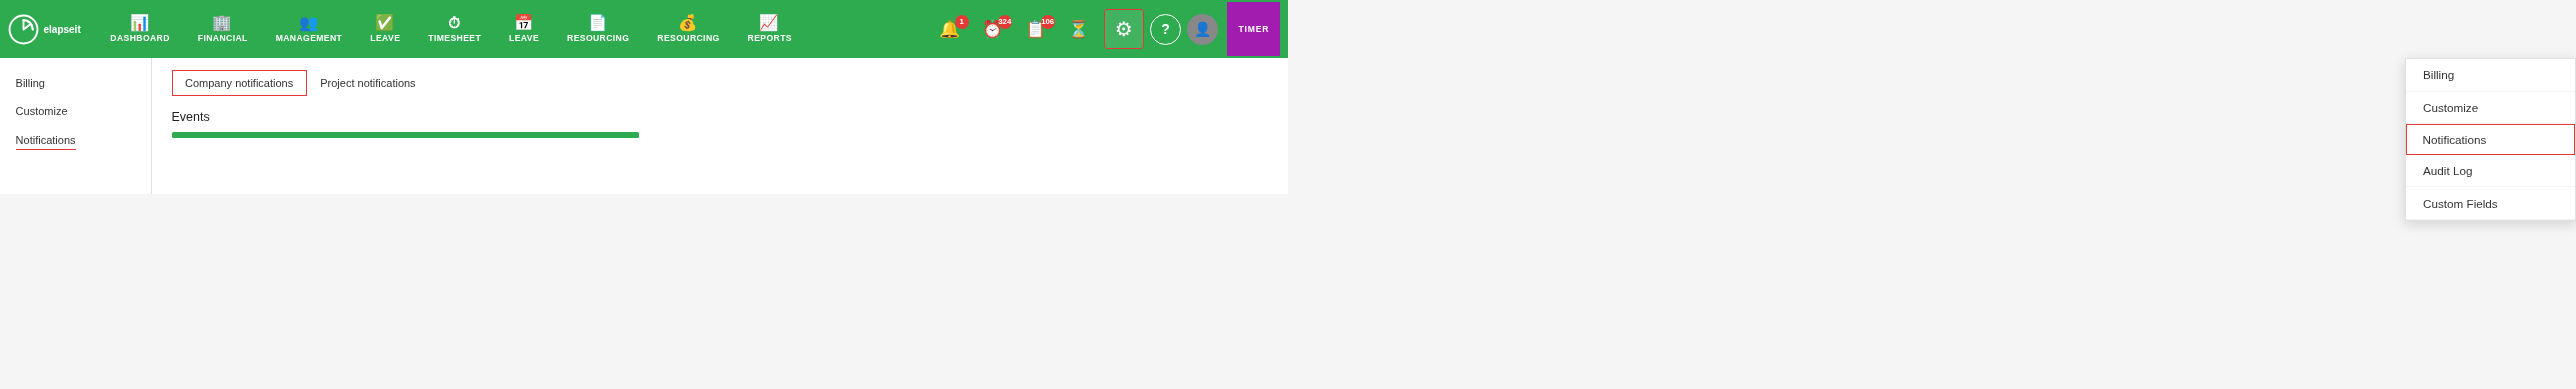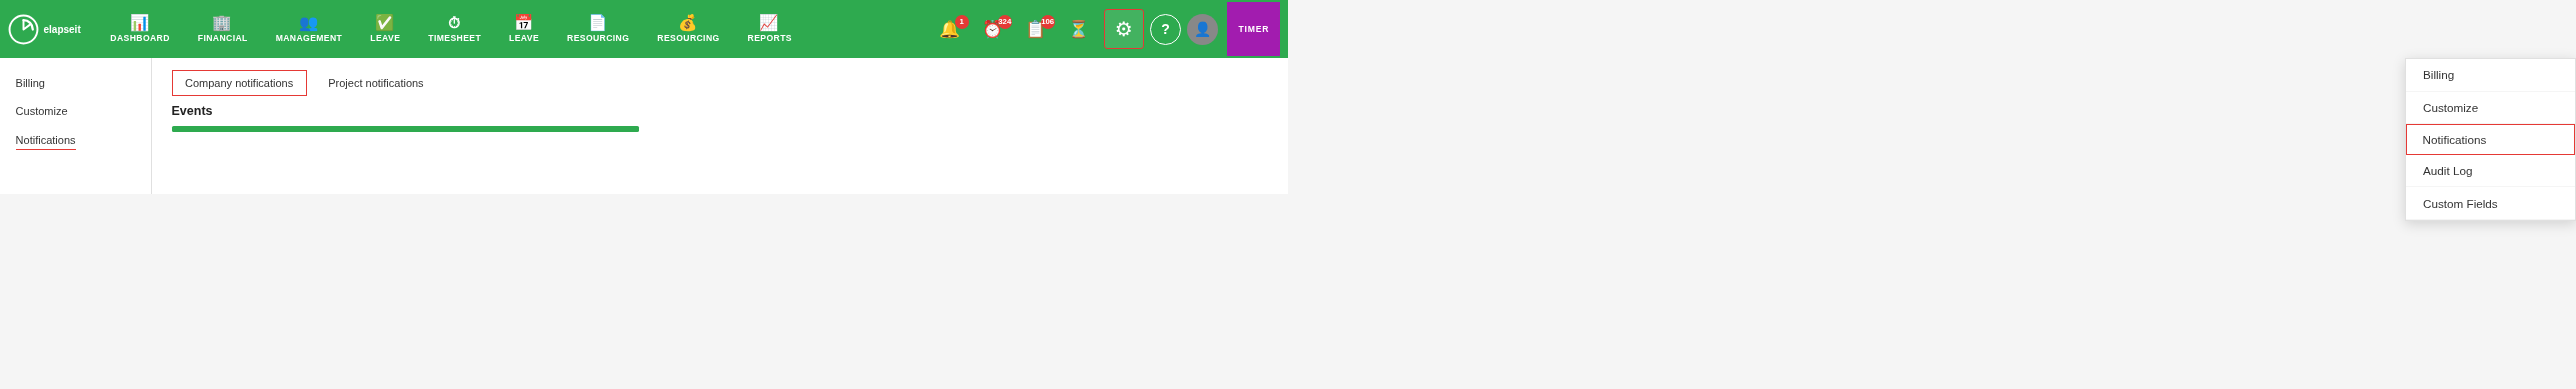--- a/index.html
+++ b/index.html
@@ -164,38 +164,38 @@
 
     
     .content {
       flex: 1;
       padding: 11.7px 19.5px;
       background: #fff;
       position: relative;
     }
     .tabs {
       display: flex;
-      gap: 8px;
-      margin-bottom: 8px;
+      gap: 0;
+      margin-bottom: 14px;
     }
     .tab {
       padding: 6.2px 12.5px;
       font-size: 11px;
       color: #333;
       cursor: pointer;
       border: 1.2px solid transparent;
     }
     .tab.active {
       border: 1.6px solid #e53935;
       color: #333;
       font-weight: 500;
     }
     .section-title {
       font-size: 12.5px;
-      font-weight: 700;
+      font-weight: 400;
       color: #222;
       margin-bottom: 7.8px;
     }
     .events-bar {
       width: 467px;
       height: 6.2px;
       background: #2eaa4f;
       border-radius: 1.6px;
     }
 

